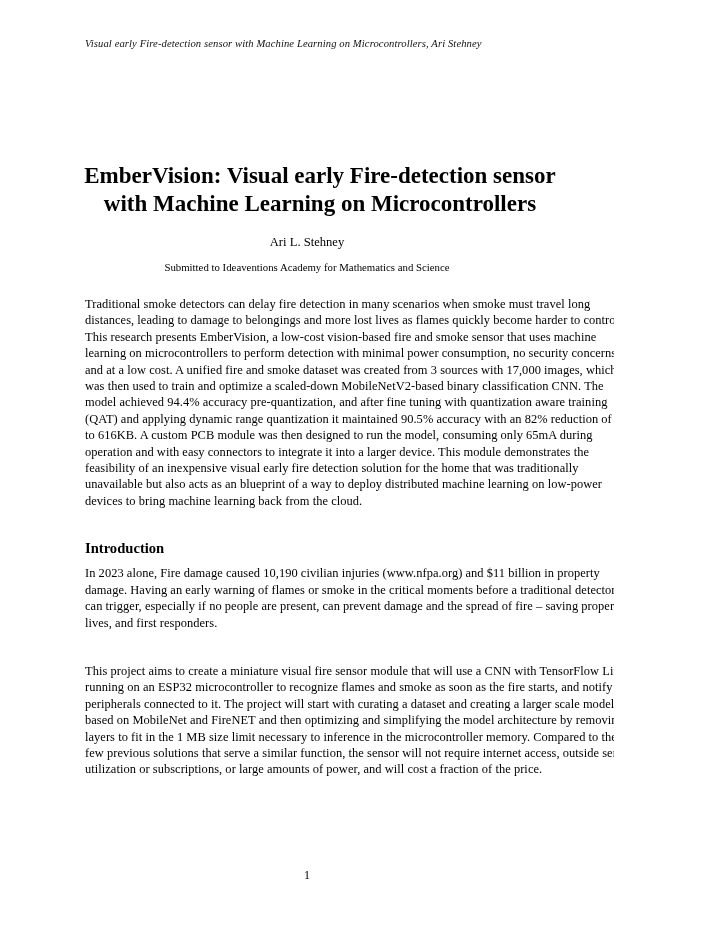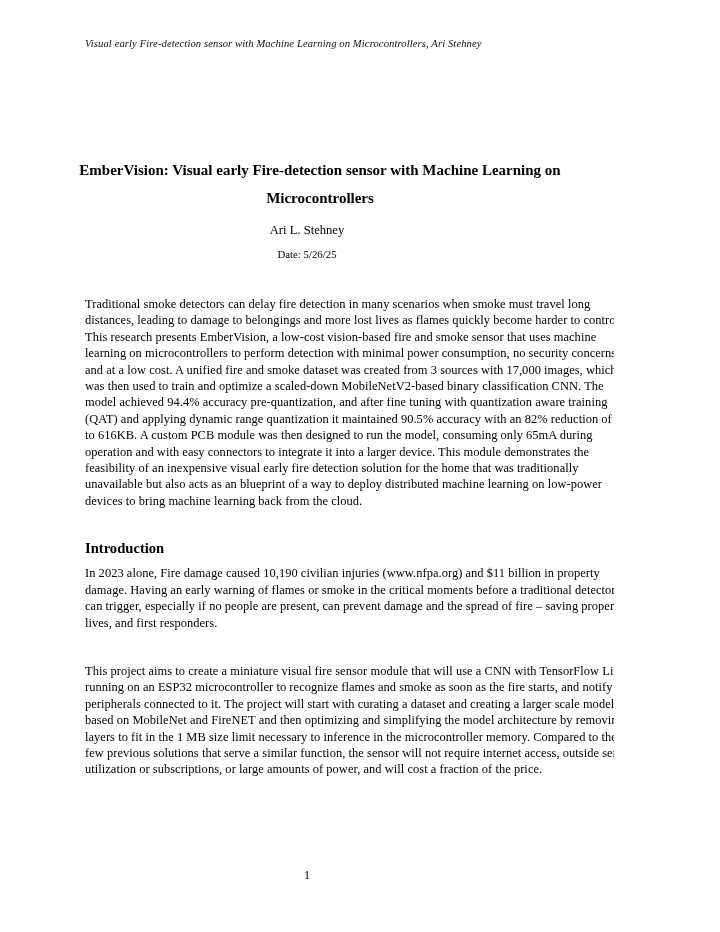--- a/index.html
+++ b/index.html
@@ -27,23 +27,23 @@
     letter-spacing: 0.1px;
   }
   .front-matter {
     position: absolute;
     top: 146px;
     left: 60px;
     right: 60px;
     text-align: center;
   }
   .paper-title {
-    margin: 10px auto;
+    margin: 16px auto;
     width: 520px;
-    font-size: 15px;
+    font-size: 23px;
     font-weight: bold;
     line-height: 28px;
   }
   .author {
     font-size: 12.6px;
     line-height: 16px;
     font-family: Liberation Serif, serif;
   }
   .submission {
     margin-top: 10px;
@@ -93,21 +93,21 @@
 </head>
 <body>
 
 <div class="page">
 
   <div class="running-header">Visual early Fire-detection sensor with Machine Learning on Microcontrollers, Ari Stehney</div>
 
   <div class="front-matter">
     <h1 class="paper-title">EmberVision: Visual early Fire-detection sensor with Machine Learning on Microcontrollers</h1>
     <div class="author">Ari L. Stehney</div>
-    <div class="date">Date: 5/26/25</div>
+    <div class="submission">Submitted to Ideaventions Academy for Mathematics and Science</div>
   </div>
 
   <div class="body-content">
 
     <p class="para">Traditional smoke detectors can delay fire detection in many scenarios when smoke must travel long distances, leading to damage to belongings and more lost lives as flames quickly become harder to control. This research presents EmberVision, a low-cost vision-based fire and smoke sensor that uses machine learning on microcontrollers to perform detection with minimal power consumption, no security concerns, and at a low cost. A unified fire and smoke dataset was created from 3 sources with 17,000 images, which was then used to train and optimize a scaled-down MobileNetV2-based binary classification CNN. The model achieved 94.4% accuracy pre-quantization, and after fine tuning with quantization aware training (QAT) and applying dynamic range quantization it maintained 90.5% accuracy with an 82% reduction of size to 616KB. A custom PCB module was then designed to run the model, consuming only 65mA during operation and with easy connectors to integrate it into a larger device. This module demonstrates the feasibility of an inexpensive visual early fire detection solution for the home that was traditionally unavailable but also acts as an blueprint of a way to deploy distributed machine learning on low-power devices to bring machine learning back from the cloud.</p>
 
     <h2 class="section-heading second">Introduction</h2>
     <p class="para">In 2023 alone, Fire damage caused 10,190 civilian injuries (www.nfpa.org) and $11 billion in property damage. Having an early warning of flames or smoke in the critical moments before a traditional detector can trigger, especially if no people are present, can prevent damage and the spread of fire – saving property, lives, and first responders.</p>
     <p class="para">This project aims to create a miniature visual fire sensor module that will use a CNN with TensorFlow Lite running on an ESP32 microcontroller to recognize flames and smoke as soon as the fire starts, and notify peripherals connected to it. The project will start with curating a dataset and creating a larger scale model based on MobileNet and FireNET and then optimizing and simplifying the model architecture by removing layers to fit in the 1 MB size limit necessary to inference in the microcontroller memory. Compared to the few previous solutions that serve a similar function, the sensor will not require internet access, outside server utilization or subscriptions, or large amounts of power, and will cost a fraction of the price.</p>
 

